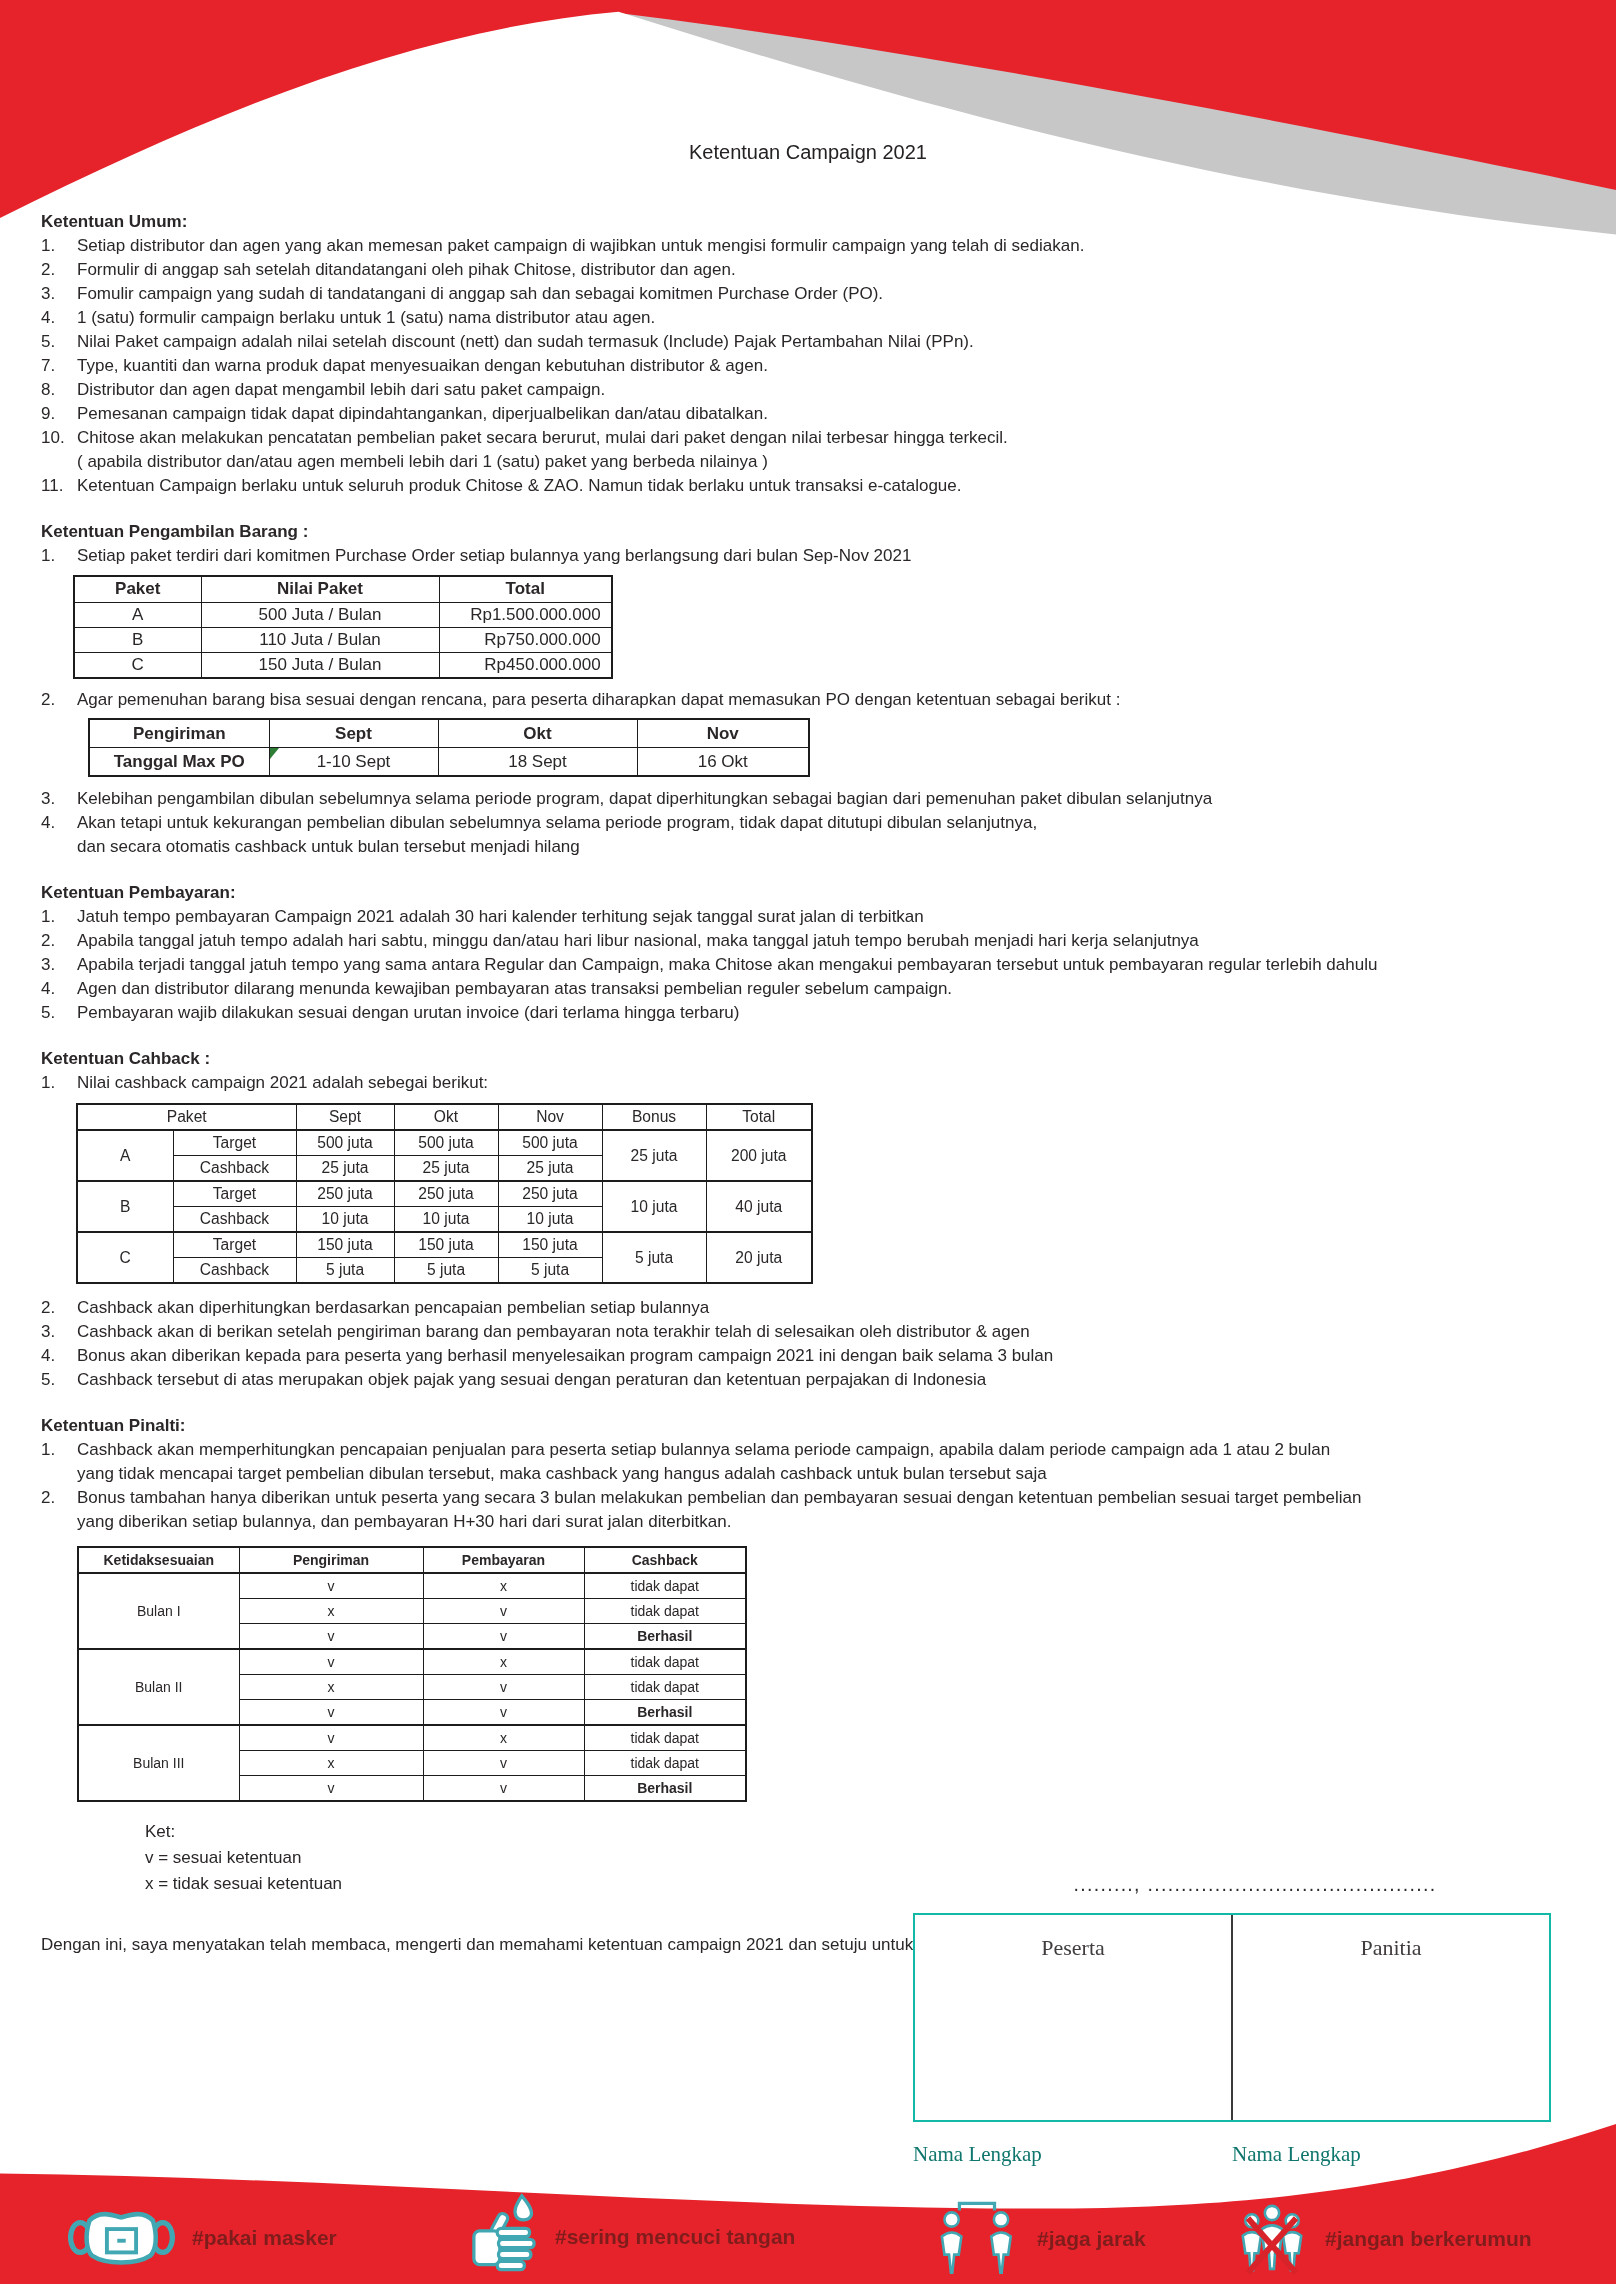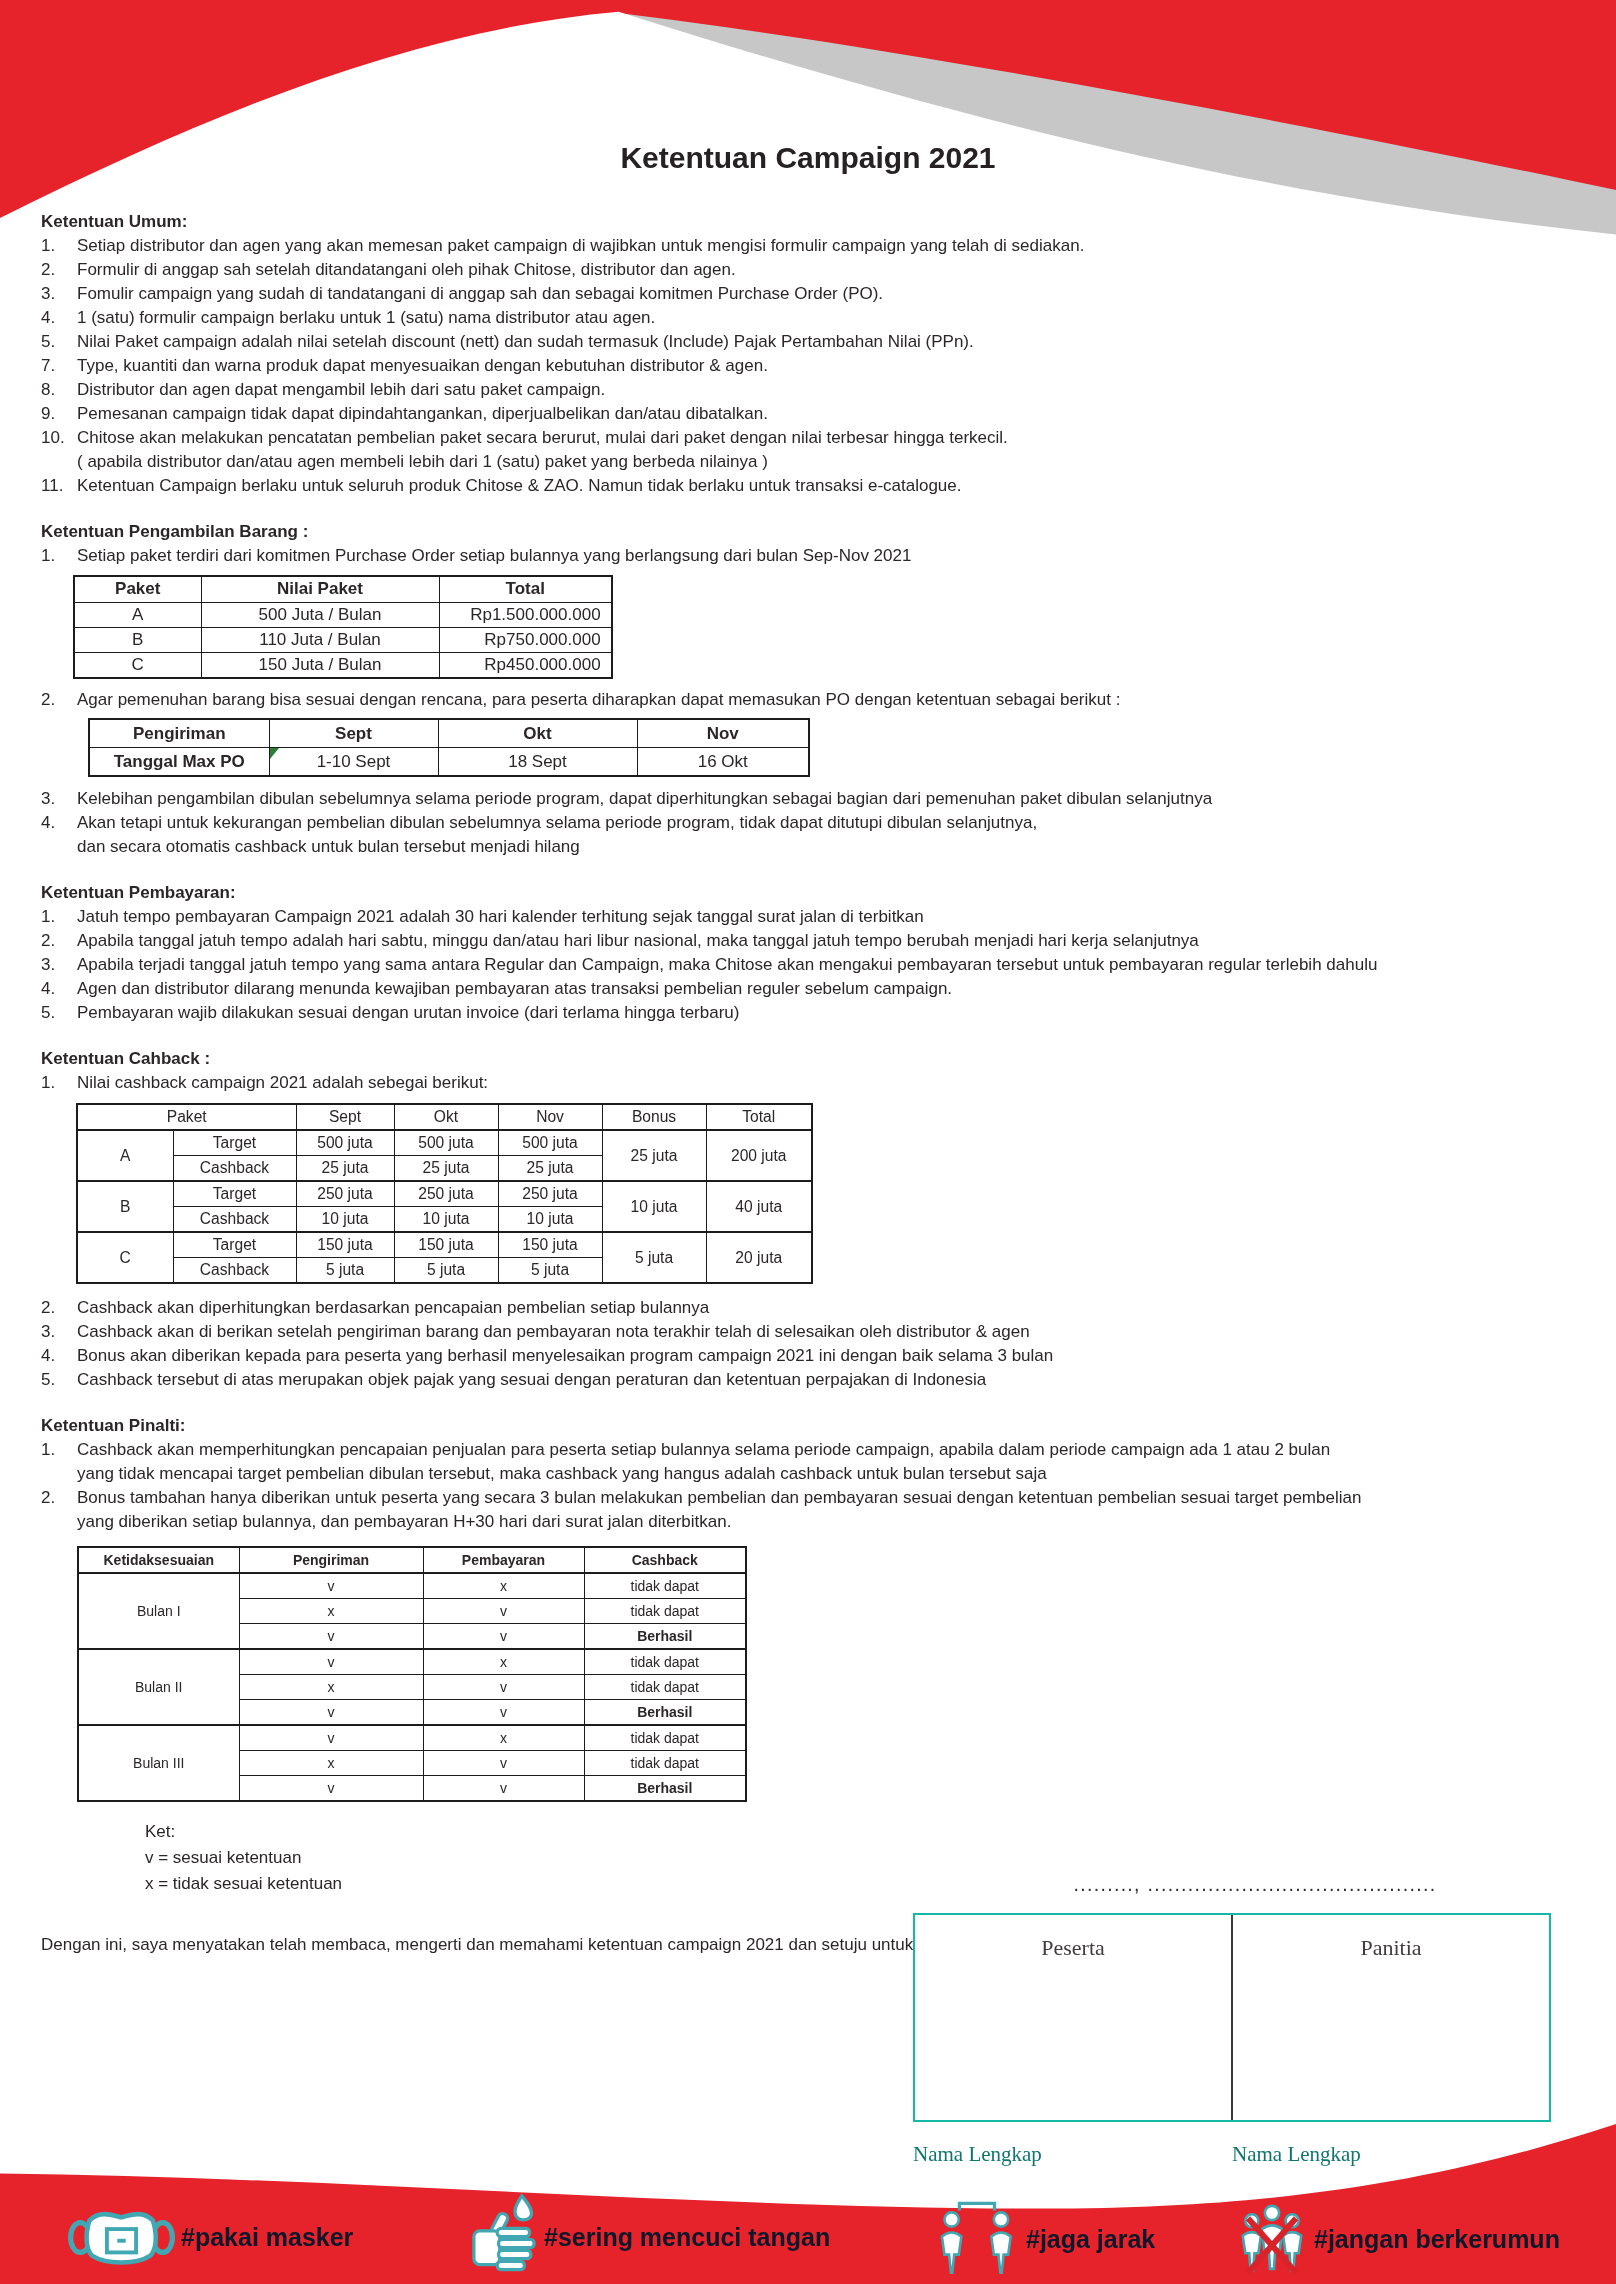--- a/index.html
+++ b/index.html
@@ -4,21 +4,21 @@
 <style>
   html,body{margin:0;padding:0}
   body{
     width:1616px;height:2284px;position:relative;background:#ffffff;
     font-family:"Liberation Sans",sans-serif;color:#2b2728;overflow:hidden;
   }
   
   .hdr{position:absolute;top:0;left:0;width:1616px;height:306px}
   .page-title{
     position:absolute;top:141px;left:0;width:1616px;text-align:center;
-    font-size:30px;font-weight:bold;color:#262223;letter-spacing:0px;
+    font-size:20px;font-weight:normal;color:#262223;letter-spacing:0px;
   }
   
   .content{position:absolute;left:41px;top:210px;width:1538px;font-size:17px;line-height:24px}
   .sec-h{font-weight:bold;margin-top:22px}
   .sec-h.first{margin-top:0}
   .li{display:flex}
   .li .num{width:36px;flex:none}
   .li .txt{flex:1}
   
   table{border-collapse:collapse;table-layout:fixed;background:#fff}
@@ -53,21 +53,21 @@
   
   .sig{position:absolute;left:913px;top:1873px;width:638px}
   .dotline{text-align:center;padding-left:46px;font-size:19.5px;letter-spacing:1.3px;color:#2b2b2b;white-space:pre}
   .sig-table{display:flex;border:2px solid #14b8a6;height:205px;margin-top:17px;background:#fff}
   .sig-cell{flex:1;text-align:center;padding-top:19.5px;font-family:"Liberation Serif",serif;font-size:22px;color:#413d3e}
   .sig-cell + .sig-cell{border-left:2px solid #3a3a3a}
   .sig-names{display:flex;margin-top:19.5px}
   .sig-names .nm{flex:1;text-align:left;font-family:"Liberation Serif",serif;font-size:21px;color:#0f766e}
   
   .footer{position:absolute;left:0;top:2102px;width:1616px;height:182px}
-  .f-item{position:absolute;display:flex;align-items:center;gap:6px;color:#0f172a;font-weight:bold;font-size:25px;white-space:nowrap}
+  .f-item{position:absolute;display:flex;align-items:center;gap:17px;color:#7f1d1d;font-weight:bold;font-size:21px;white-space:nowrap}
 </style>
 </head>
 <body>
 
 <svg class="hdr" viewBox="0 0 2482 470" width="1616" height="306" preserveAspectRatio="none">
   <rect x="0" y="0" width="2482" height="470" fill="#E6232B"></rect>
   <path fill="#C7C7C7" d="M950,20 C1400,75 2000,190 2482,292 L2482,470 L950,470 Z"></path>
   <path fill="#FFFFFF" d="M0,335 C350,160 650,45 950,18 C1400,160 1900,300 2482,360 L2482,470 L0,470 Z"></path>
 </svg>
 

